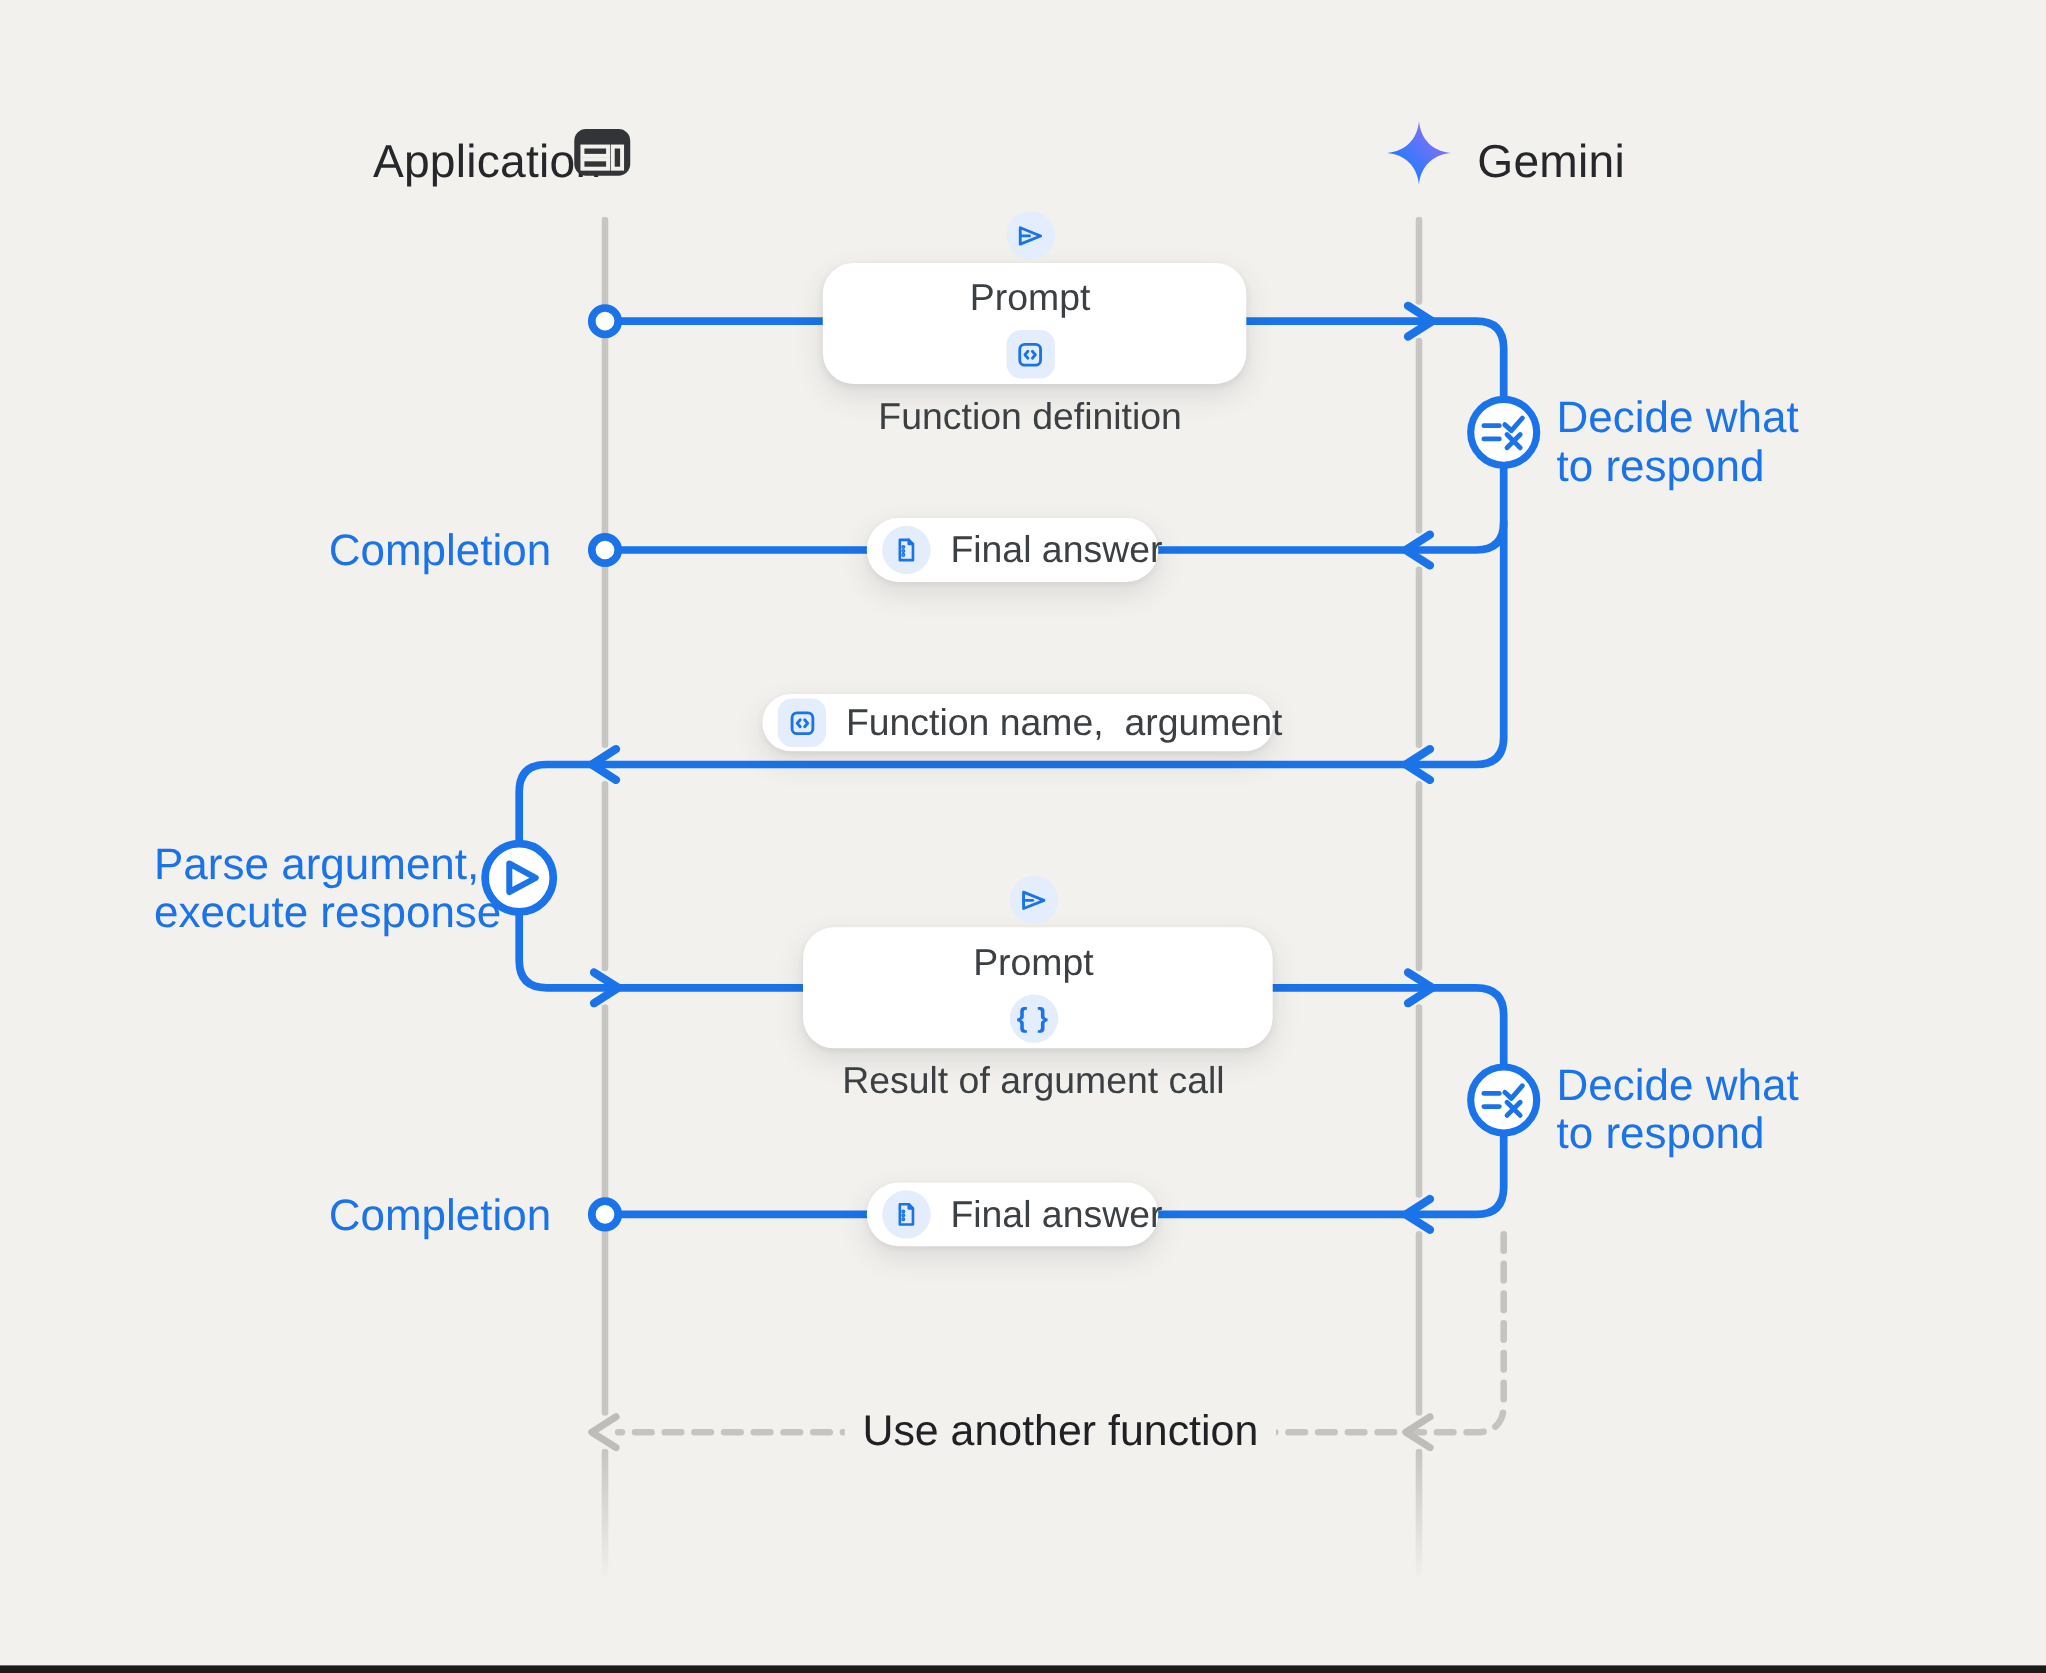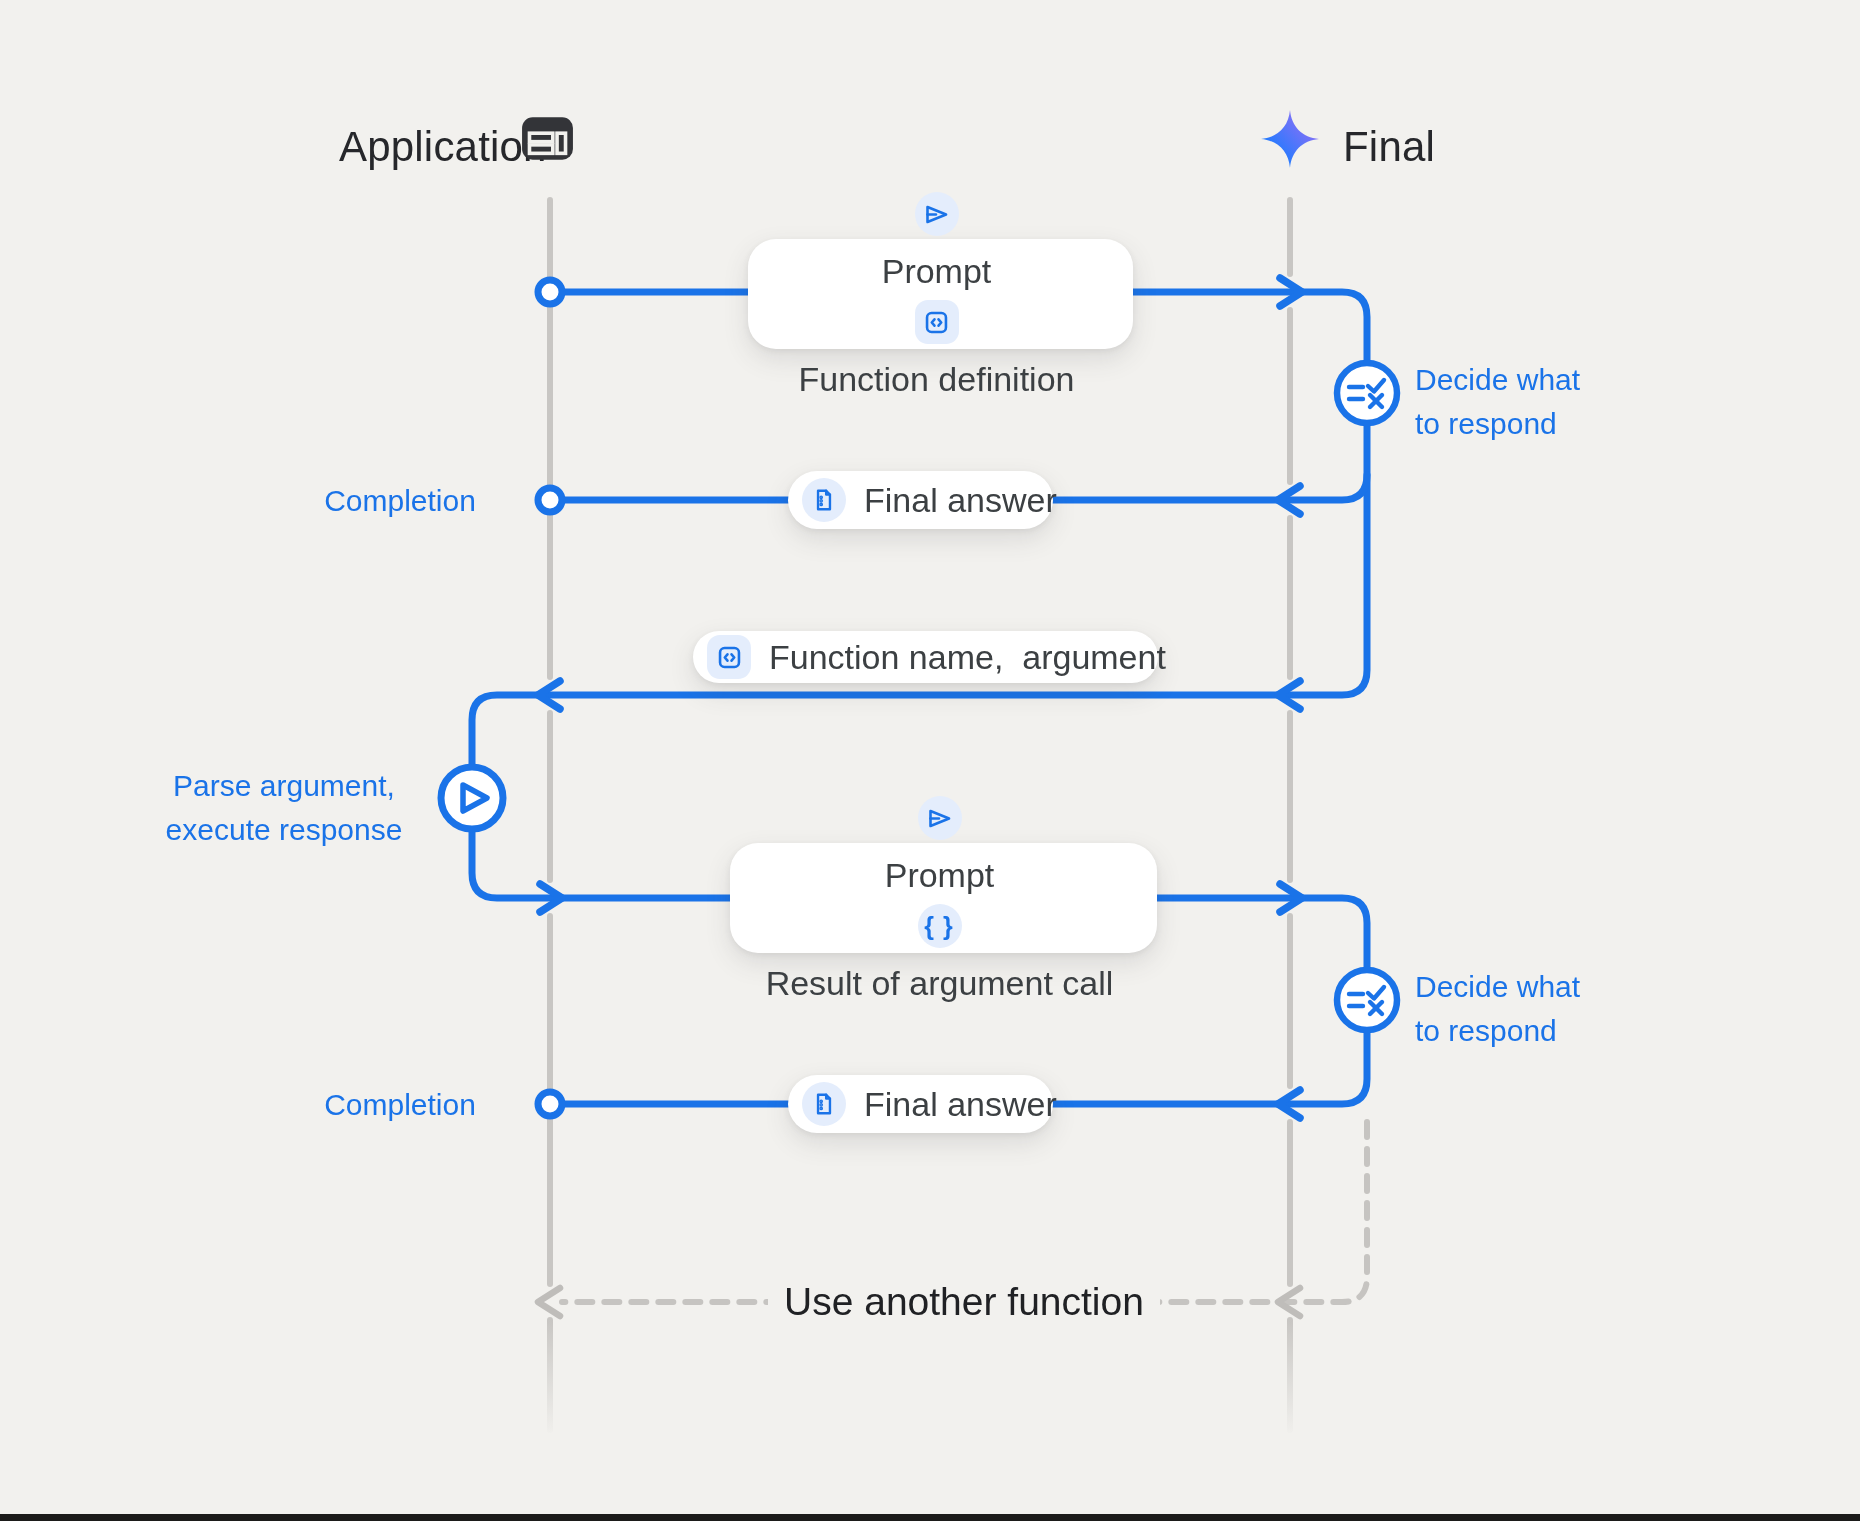--- a/index.html
+++ b/index.html
@@ -27,21 +27,21 @@
   .msg-row{display:flex;align-items:center;gap:18px;flex-direction:column;}
   .icon-chip{
     width:44px;height:44px;border-radius:50%;background:#e4edfc;flex:0 0 44px;
     display:flex;align-items:center;justify-content:center;
   }
   .icon-chip.sq{border-radius:13px;}
   .msg-label{font-size:34px;color:#3c4043;white-space:pre;line-height:1;}
   .braces{font-size:25px;font-weight:700;color:#1a73e8;line-height:1;letter-spacing:2px;}
   
   .blue-note{
-    position:absolute;color:#1a73e8;font-size:30px;font-weight:500;z-index:3;
+    position:absolute;color:#1a73e8;font-size:40px;font-weight:500;z-index:3;
     line-height:44px;white-space:nowrap;
   }
   .right-align{text-align:center;}
   .loop-label{
     position:absolute;z-index:2;font-size:39px;font-weight:500;color:#202124;
     background:#f2f1ee;padding:0 16px;white-space:nowrap;line-height:40px;
   }
   .bottom-bar{position:absolute;left:0;bottom:0;width:100%;height:7px;background:#1c1b1a;z-index:4;}
 </style>
 </head>
@@ -142,21 +142,21 @@
       <rect x="8" y="16" width="22" height="8"></rect>
       <rect x="8" y="27" width="22" height="8"></rect>
       <rect x="34" y="16" width="8" height="19"></rect>
     </g>
   </svg>
 
   <svg class="abs" style="left:1261px;top:110px;z-index:3;" width="58" height="58" viewBox="0 0 24 24">
     <path d="M12 0 C12.6 6.9 17.1 11.4 24 12 C17.1 12.6 12.6 17.1 12 24
              C11.4 17.1 6.9 12.6 0 12 C6.9 11.4 11.4 6.9 12 0 Z" fill="url(#sparkGrad)"></path>
   </svg>
-  <div class="actor-label" style="left:1343px;top:123px;">Final</div>
+  <div class="actor-label" style="left:1343px;top:123px;">Gemini</div>
 
   <div class="msg-box tall" style="left:748px;top:239px;width:345px;height:110px;">
     <div class="msg-row">
       <span class="icon-chip">
         <svg width="27" height="27" viewBox="0 0 24 24" fill="none" stroke="#1a73e8" stroke-width="2.3" stroke-linejoin="round" stroke-linecap="round">
           <path d="M4 5.4 L20.5 12 L4 18.6 Z"></path>
             <path d="M4 12 H11.5"></path>
         </svg>
       </span>
       <span class="msg-label">Prompt</span>

